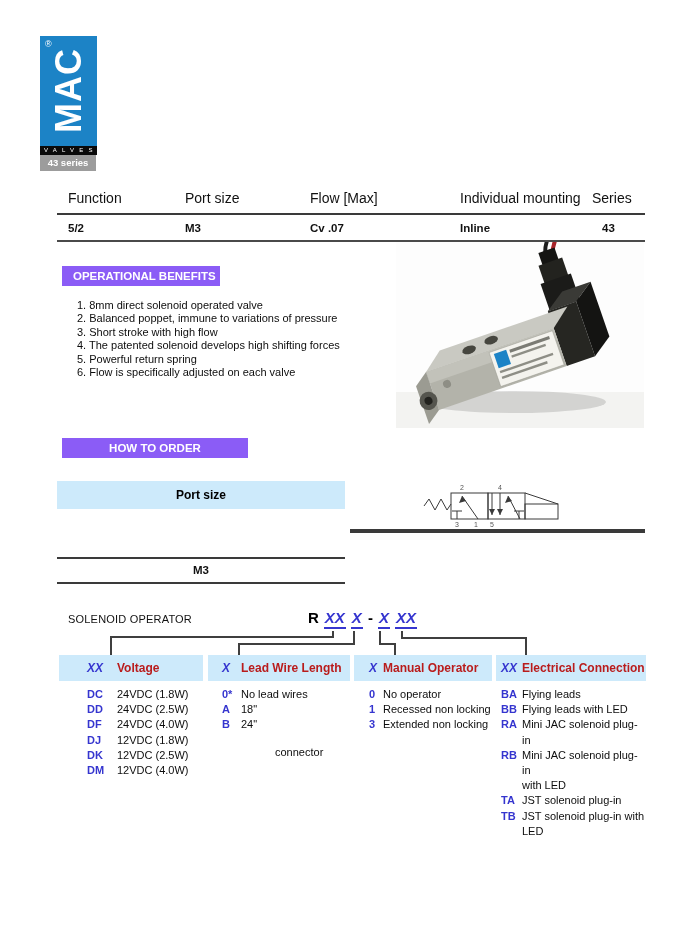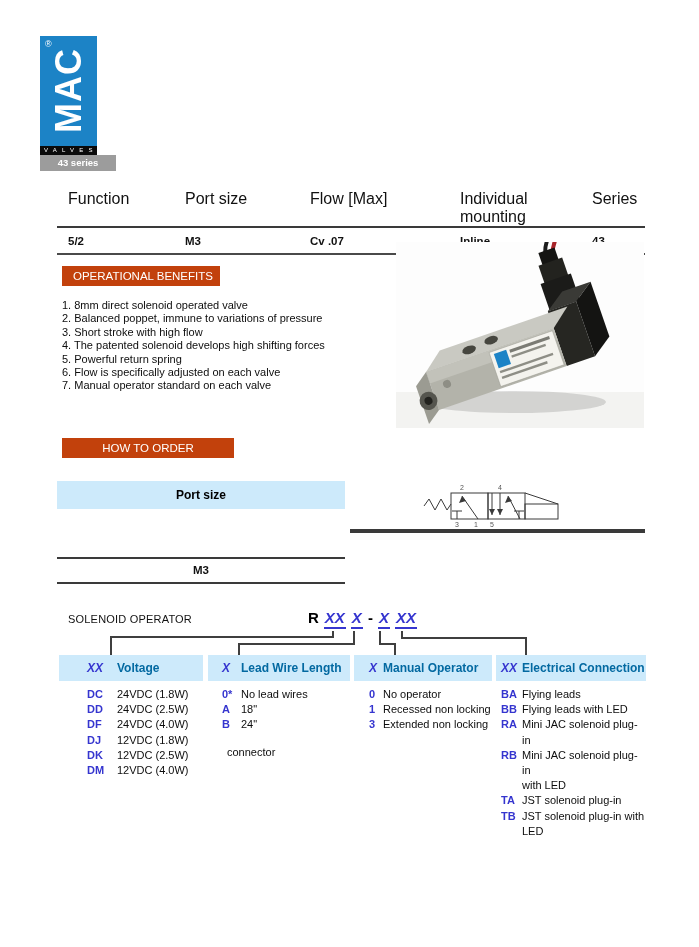--- a/index.html
+++ b/index.html
@@ -12,45 +12,45 @@
   
   #logo-blue{left:40px;top:36px;width:57px;height:110px;background:#1c83c6;}
   #logo-reg{left:5px;top:3px;color:#fff;font-size:9px;}
   #logo-mac{
     left:0;top:0;width:57px;height:110px;display:flex;align-items:center;justify-content:center;
     writing-mode:vertical-rl;transform:rotate(180deg);
     color:#fff;font-weight:bold;font-size:36px;letter-spacing:1px;
   }
   #logo-valves{left:40px;top:146px;width:57px;height:9px;background:#0a0a0a;color:#fff;
     font-size:6px;letter-spacing:5.2px;line-height:9px;text-align:center;text-indent:4px;}
-  #logo-series{left:40px;top:155px;width:76px;height:16px;background:#9c9c9c;color:#fff;
+  #logo-series{left:40px;top:155px;width:56px;height:16px;background:#9c9c9c;color:#fff;
     font-weight:bold;font-size:9.5px;line-height:16px;text-align:center;}
 
   
   #doc-title{left:193px;top:62px;color:#a9a9a9;font-weight:bold;font-size:13.5px;}
 
   
   #spec{left:57px;top:190px;width:588px;}
   .spec-row{display:grid;grid-template-columns:128px 125px 150px 132px 1fr;}
-  .spec-head{font-size:16px;}
+  .spec-head{font-size:14px;padding-bottom:7px;}
   .spec-head > div:first-child{padding-left:11px;}
   .spec-head > div:last-child{text-align:right;padding-right:20px;}
   #spec-rule1{border-top:2.5px solid #3a3a3a;}
   .spec-vals{font-size:11.5px;font-weight:bold;padding:7px 0 6px 0;}
   .spec-vals > div:first-child{padding-left:11px;}
-  .spec-vals > div:last-child{text-align:left;padding-right:20px;}
+  .spec-vals > div:last-child{text-align:center;padding-right:20px;}
   #spec-rule2{border-top:2px solid #4a4a4a;}
 
   
-  .black-head{background:#c2410c;color:#fff;font-weight:normal;font-size:11.5px;}
+  .black-head{background:#8b5cf6;color:#fff;font-weight:bold;font-size:11.5px;}
   #benefits-head{left:62px;top:266px;width:158px;height:20px;line-height:20px;padding-left:11px;box-sizing:border-box;}
-  #order-head{left:62px;top:438px;width:172px;height:20px;line-height:20px;text-align:center;}
-
-  
-  #benefits-list{left:62px;top:299px;font-size:11px;line-height:13.4px;color:#0d0d0d;width:330px;}
+  #order-head{left:62px;top:438px;width:186px;height:20px;line-height:20px;text-align:center;}
+
+  
+  #benefits-list{left:77px;top:299px;font-size:11px;line-height:13.4px;color:#0d0d0d;width:330px;}
 
   
   #photo{left:396px;top:242px;width:248px;height:186px;}
 
   
   .ord-col{top:481px;}
   #ord-col-a{left:57px;width:288px;}
   #ord-col-b{left:350px;width:295px;}
   .ord-bar{height:28px;background:#cdeafb;font-weight:bold;font-size:12px;line-height:28px;text-align:center;color:#000;}
   .ord-body{height:48px;display:flex;align-items:center;justify-content:center;}
@@ -68,33 +68,33 @@
   .code-dash{margin-left:5px;}
 
   
   .seg{background:#3f3f3f;}
 
   
   #opt-bars{left:59px;top:655px;width:587px;display:flex;}
   #opt-lists{left:59px;top:687px;width:587px;display:flex;}
   .opt-bar{height:26px;background:#cdeafb;display:flex;align-items:center;box-sizing:border-box;}
   .opt-prefix{color:#3535cf;font-weight:bold;font-style:italic;font-size:12px;display:inline-block;}
-  .opt-title{font-weight:bold;font-size:12px;color:#0369a1;}
+  .opt-title{font-weight:bold;font-size:12px;color:#b91c1c;}
   .opt-list{box-sizing:border-box;font-size:11px;}
   .opt-row{display:flex;line-height:15.2px;}
   .opt-code{color:#3535cf;font-weight:bold;flex:none;}
   .opt-label{color:#0d0d0d;white-space:pre-line;}
   .w1{width:144px;margin-right:5px;}
   .w2{width:142px;margin-right:4px;}
   .w3{width:138px;margin-right:4px;}
   .w4{width:150px;}
   .p1{padding-left:28px;} .p2{padding-left:14px;} .p3{padding-left:15px;} .p4{padding-left:5px;}
   .cw1{width:30px;} .cw2{width:19px;} .cw3{width:14px;} .cw4{width:21px;}
   .footnote{margin-top:13px;color:#0d0d0d;line-height:13px;}
-  .footnote .fn2{padding-left:5px;}
+  .footnote .fn2{padding-left:5px;margin-left:48px;}
 </style>
 </head>
 <body>
 
 <div id="page">
 
   <div class="abs" id="logo-blue">
     <div class="abs" id="logo-mac">MAC</div>
     <div class="abs" id="logo-reg">®</div>
   </div>
@@ -122,21 +122,20 @@
   </div>
 
   <div class="abs black-head" id="benefits-head">OPERATIONAL BENEFITS</div>
   <div class="abs" id="benefits-list">
     <div>1. 8mm direct solenoid operated valve</div>
     <div>2. Balanced poppet, immune to variations of pressure</div>
     <div>3. Short stroke with high flow</div>
     <div>4. The patented solenoid develops high shifting forces</div>
     <div>5. Powerful return spring</div>
     <div>6. Flow is specifically adjusted on each valve</div>
-    <div>7. Manual operator standard on each valve</div>
   </div>
 
   <div class="abs" id="photo">
     <svg width="248" height="186" viewBox="0 0 248 186">
       <rect x="0" y="0" width="248" height="186" fill="#fdfdfd"></rect>
       <rect x="0" y="150" width="248" height="36" fill="#f3f3f1"></rect>
       <ellipse cx="118" cy="160" rx="92" ry="11" fill="#000000" opacity="0.13"></ellipse>
       <g transform="rotate(-19 120 115)">
 
         <g>

